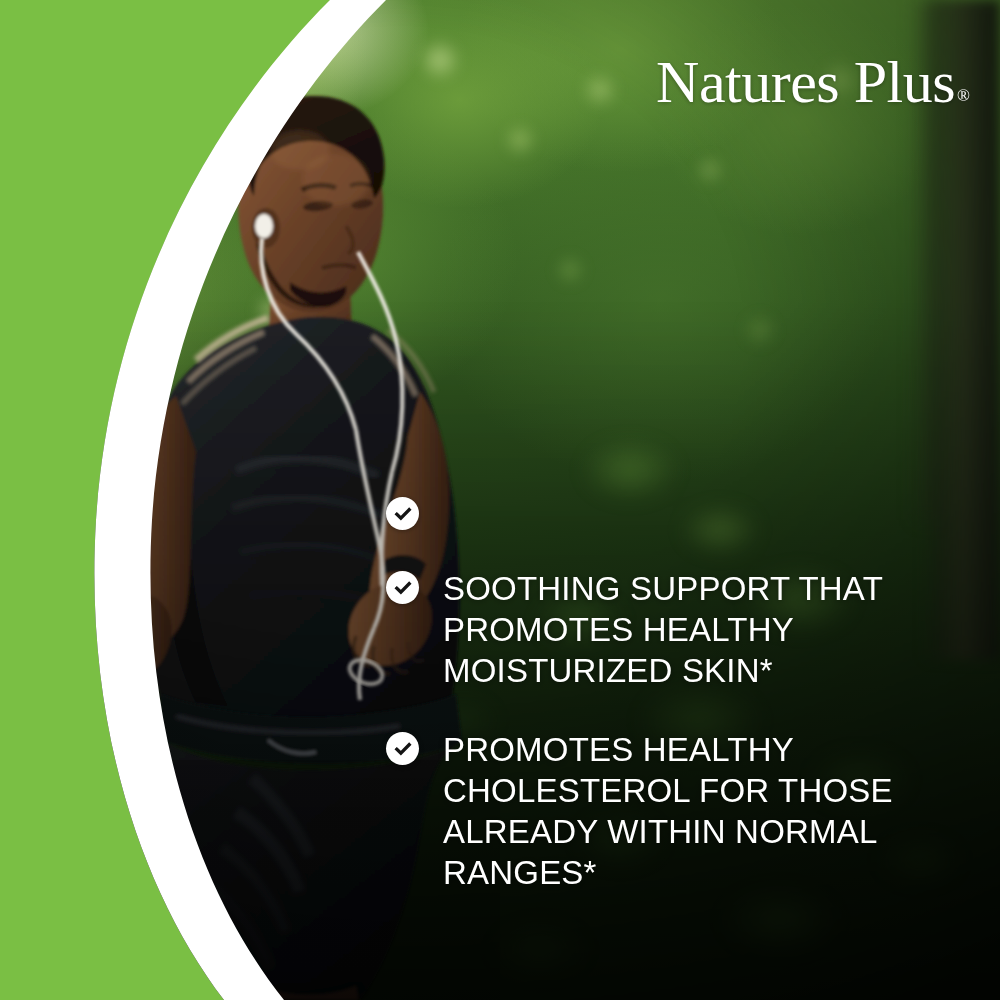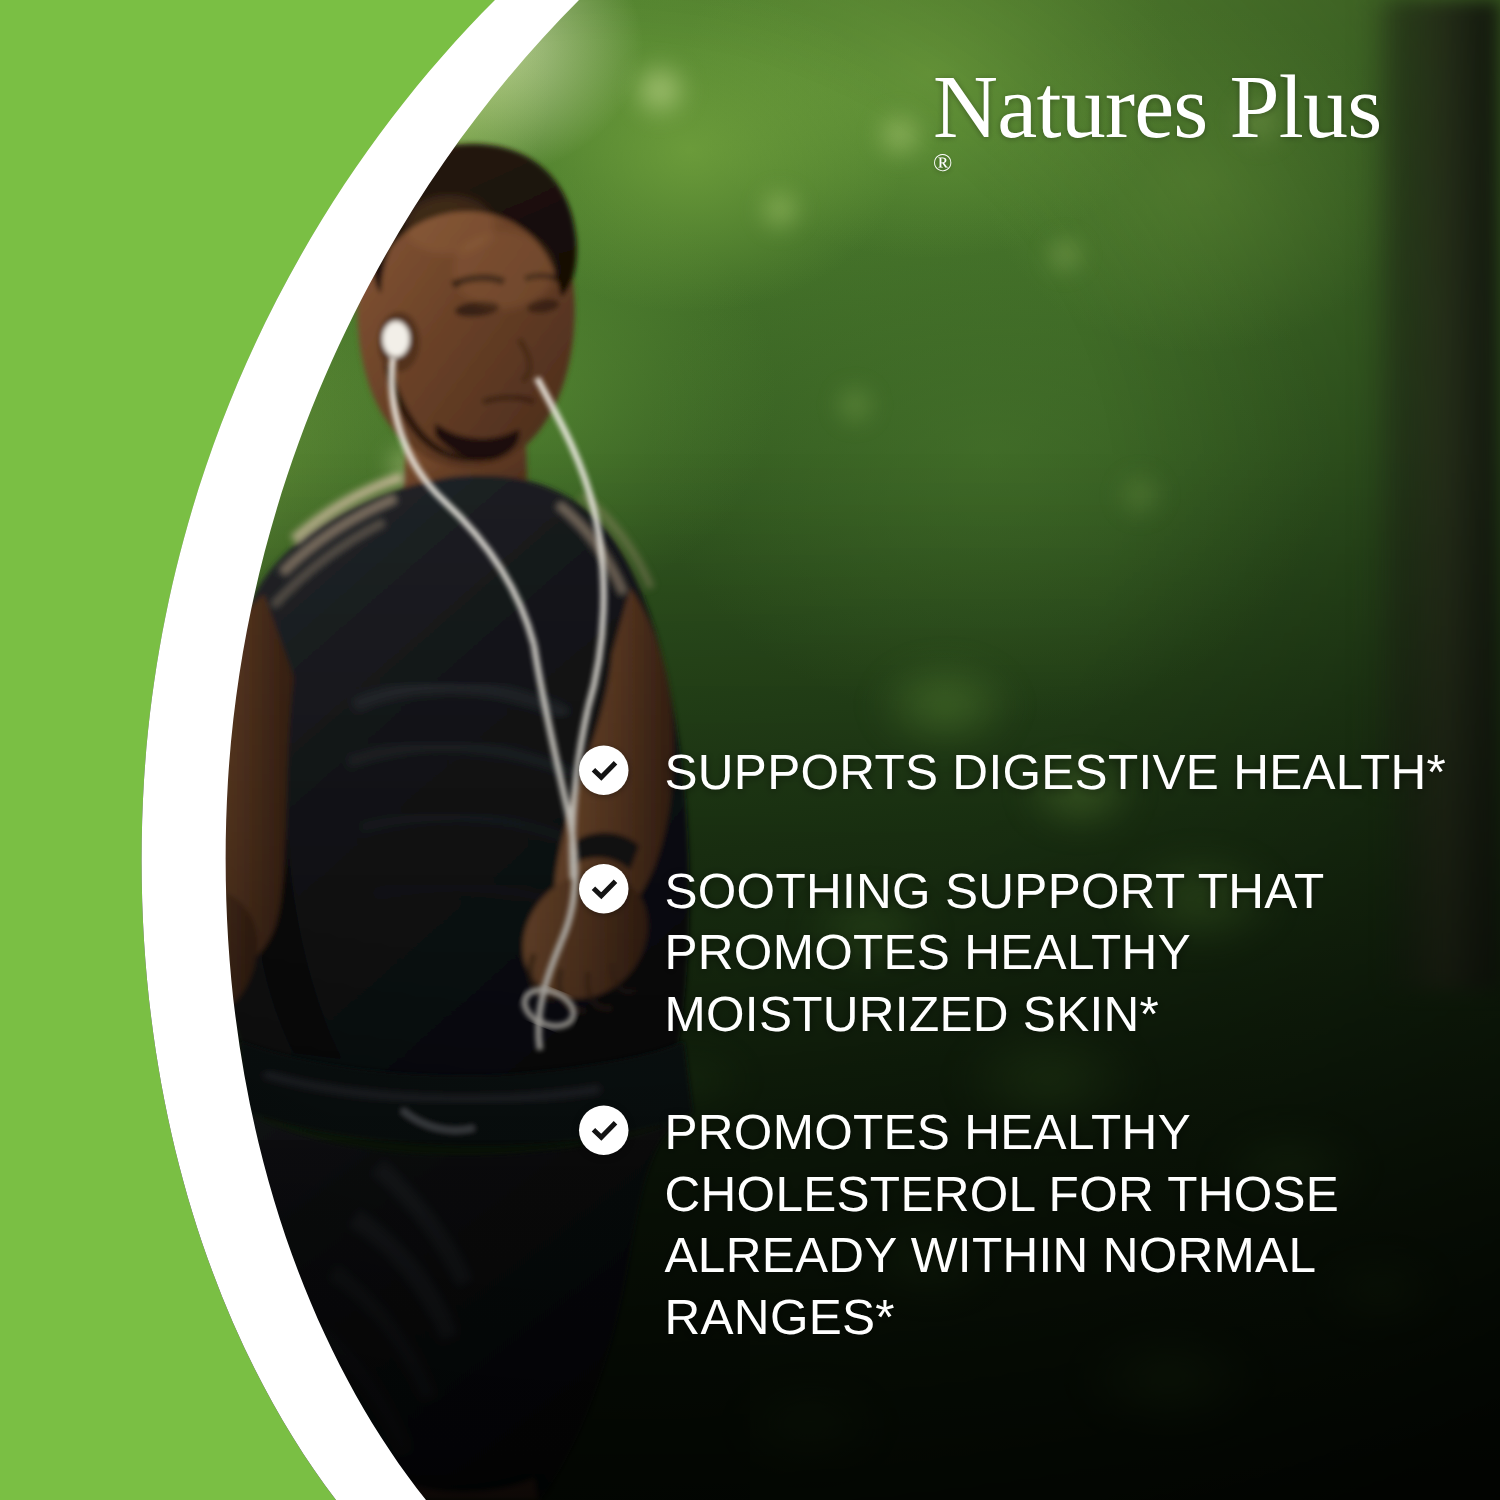--- a/index.html
+++ b/index.html
@@ -142,21 +142,20 @@
   .logo {
     position: absolute;
     left: 620px;
     top: 52px;
     width: 350px;
     height: 66px;
     display: flex;
     align-items: baseline;
     justify-content: flex-end;
     color: #ffffff;
-    flex-direction: column;
   }
   .logo-word {
     font-family: "Liberation Serif", "DejaVu Serif", serif;
     font-size: 60px;
     line-height: 1;
     font-weight: 400;
     letter-spacing: -0.5px;
     white-space: nowrap;
     text-shadow: 0 1px 4px rgba(0,0,0,0.30);
   }
@@ -427,21 +426,20 @@
   </div>
 
   <div class="bullets">
 
     <div class="bullet">
       <span class="check-badge">
         <svg width="19" height="19" viewBox="0 0 24 24" aria-hidden="true">
           <path d="M4.2 12.4 L9.3 17.3 L19.8 6.6" fill="none" stroke="#141414" stroke-width="4.2" stroke-linecap="square" stroke-linejoin="miter"></path>
         </svg>
       </span>
-      <span class="bullet-text">Supports Digestive Health*</span>
     </div>
 
     <div class="bullet">
       <span class="check-badge">
         <svg width="19" height="19" viewBox="0 0 24 24" aria-hidden="true">
           <path d="M4.2 12.4 L9.3 17.3 L19.8 6.6" fill="none" stroke="#141414" stroke-width="4.2" stroke-linecap="square" stroke-linejoin="miter"></path>
         </svg>
       </span>
       <span class="bullet-text">Soothing Support That
 Promotes Healthy

